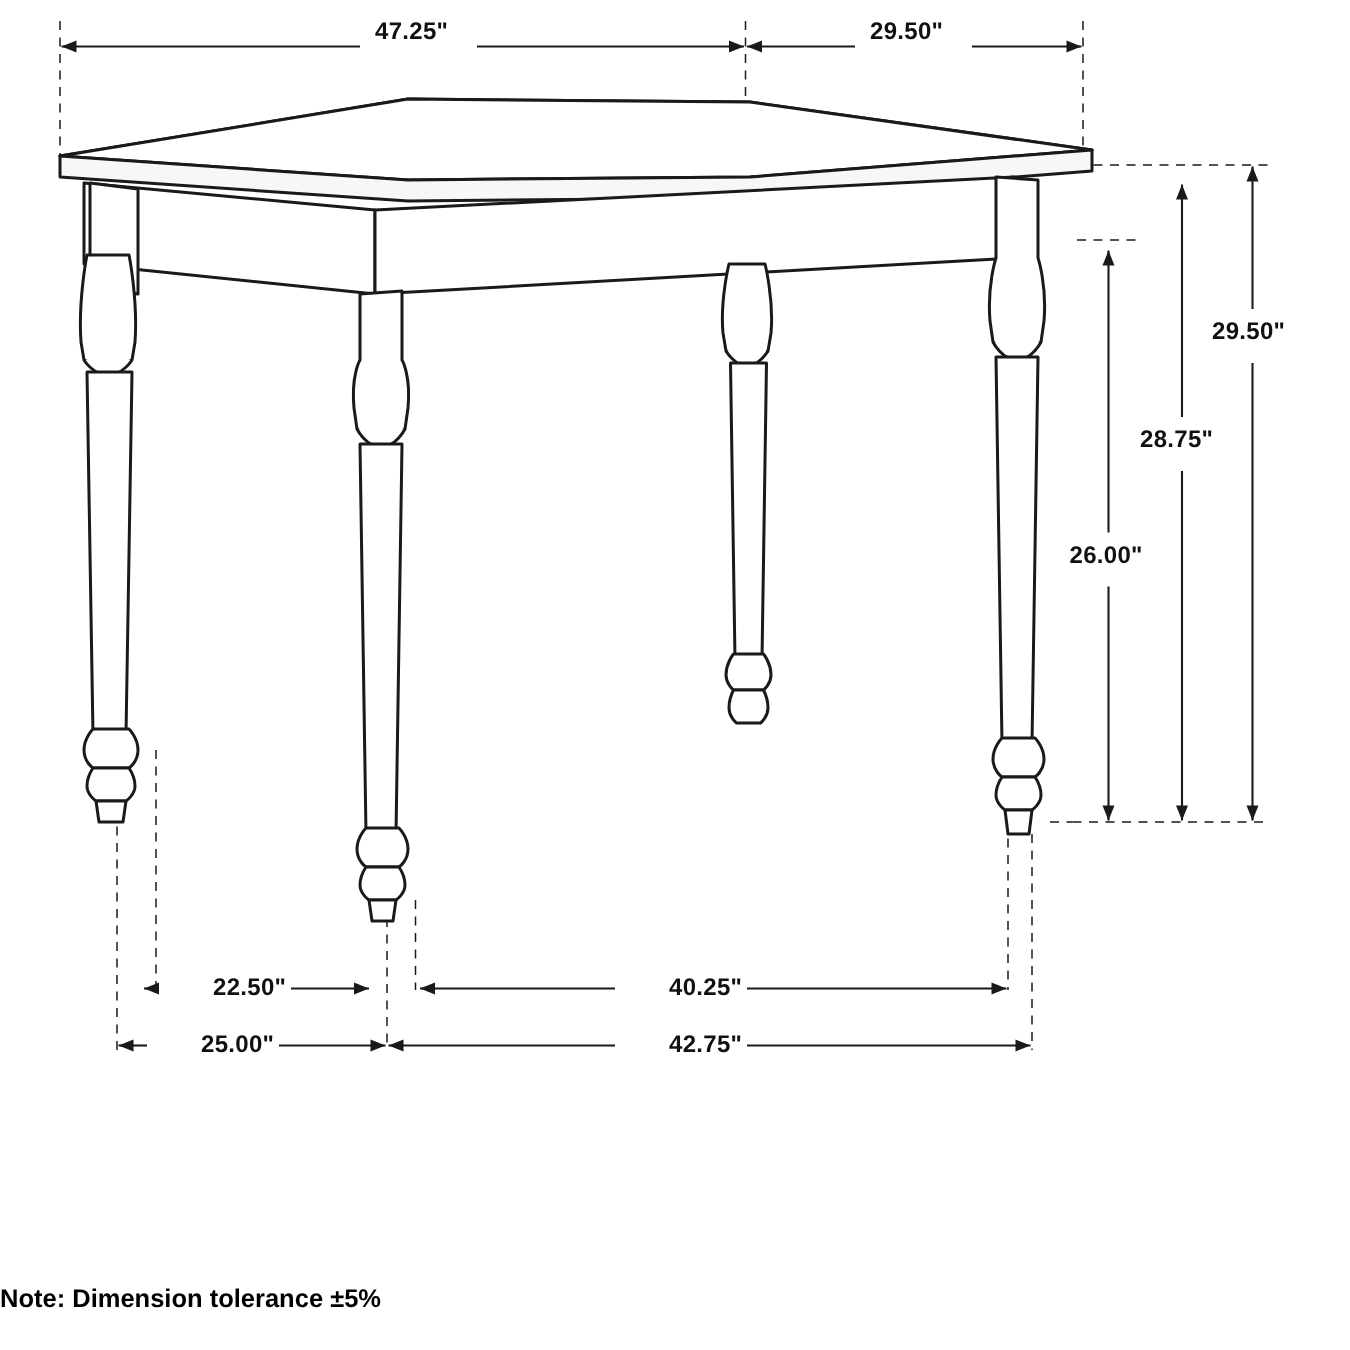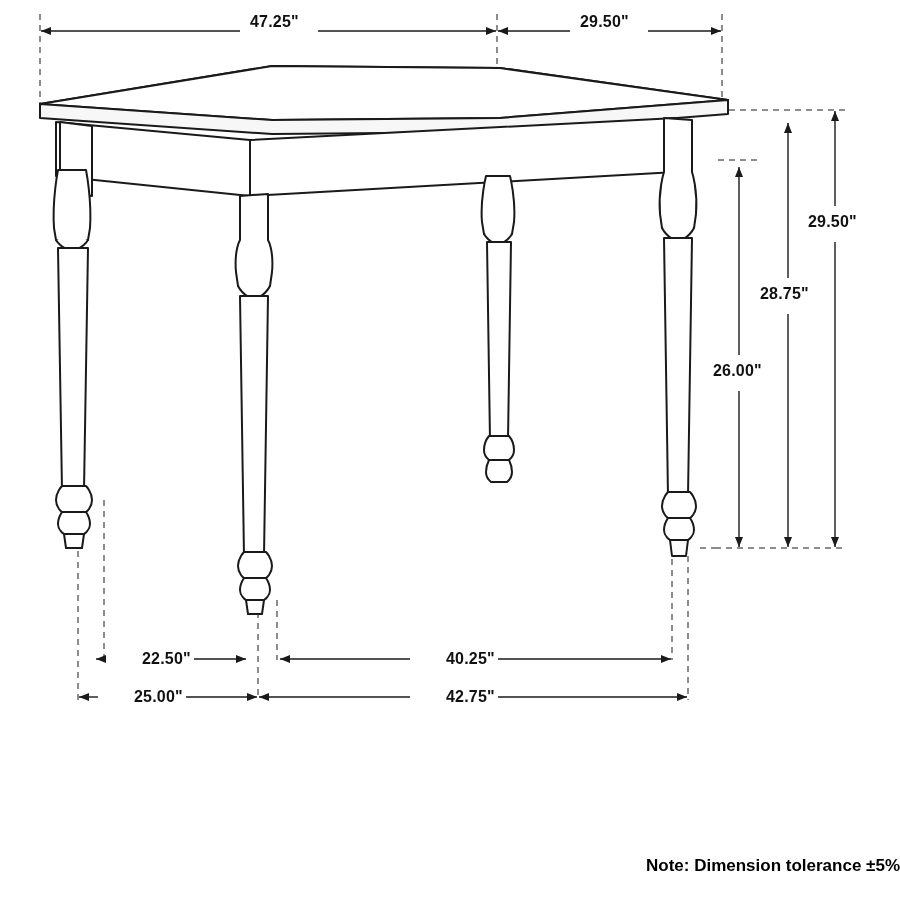--- a/index.html
+++ b/index.html
@@ -39,21 +39,21 @@
     white-space: nowrap;
     background: #ffffff;
     padding: 0 3px;
     line-height: 18px;
   }
   .note {
     position: absolute;
     left: 0;
     top: 856px;
     width: 900px;
-    text-align: right;
+    text-align: left;
     font-family: "Liberation Sans", sans-serif;
     font-size: 17px;
     font-weight: bold;
     color: #000000;
   }
 </style>
 </head>
 <body>
 
 <div id="stage">

